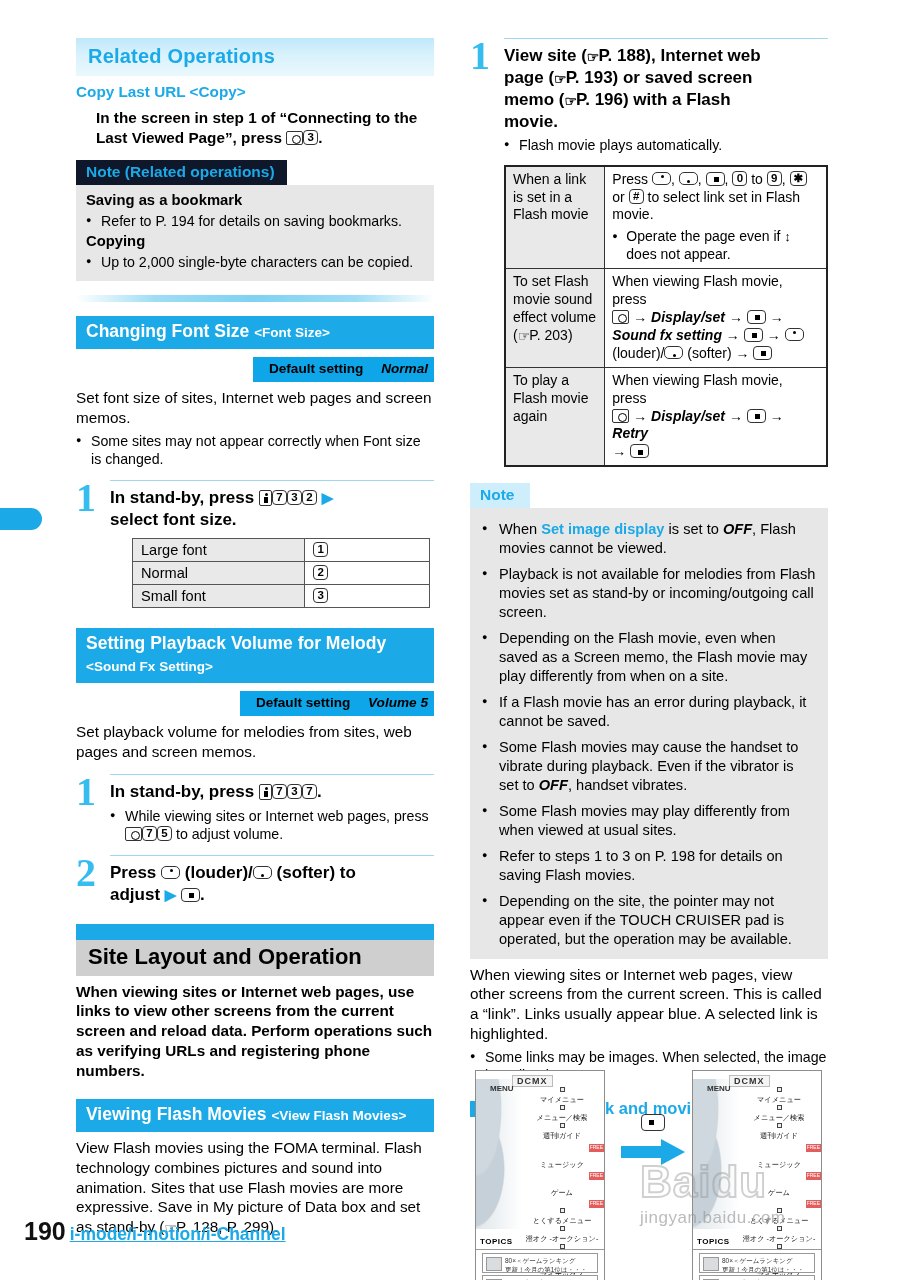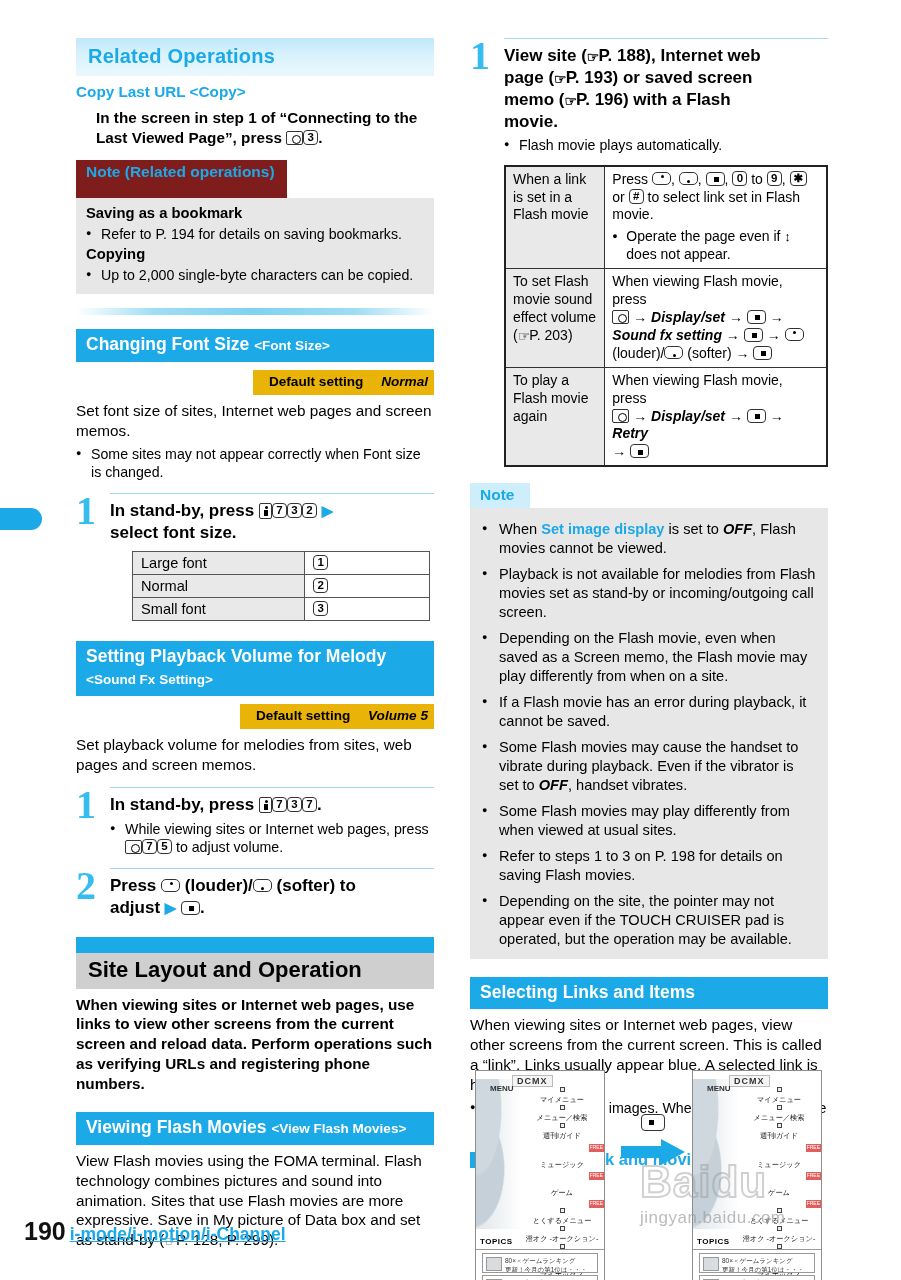--- a/index.html
+++ b/index.html
@@ -30,22 +30,22 @@
     color:#1ba9e8; font-weight:bold; font-size:20px;
     padding:7px 12px 8px 12px; letter-spacing:.2px;
   }
   .h-solid{
     background:#1ba9e8; color:#fff; font-weight:bold; font-size:17.5px;
     padding:5px 10px 6px 10px; line-height:1.25;
   }
   .h-solid .sub{ font-size:13.5px; font-weight:bold; }
   .h-note{
     display:inline-block;
-    background:#7f1d1d; color:#1ba9e8; font-weight:bold; font-size:15.5px;
-    padding:3px 12px 17px 10px;
+    background:#0f172a; color:#1ba9e8; font-weight:bold; font-size:15.5px;
+    padding:3px 12px 4px 10px;
   }
   .h-note-sm{
     display:inline-block;
     background:#cfeefb; color:#1ba9e8; font-weight:bold; font-size:15.5px;
     padding:3px 16px 4px 10px;
   }
   .h-chapter-wrap{ margin-top:18px; }
   .h-chapter-top{ background:#1ba9e8; height:16px; }
   .h-chapter{
     background:#cfcfcf; color:#000; font-weight:bold; font-size:22px;
@@ -71,21 +71,21 @@
     margin-top:4px;
   }
   .bullets li::before{
     content:"\25CF"; position:absolute; left:0; top:0px; font-size:9px; line-height:1.9;
   }
 
   .default-setting{
     text-align:right; margin-top:8px;
   }
   .default-setting span{
-    display:inline-block; background:#eab308; padding:2px 6px 3px 8px;
+    display:inline-block; background:#0ea5e9; padding:2px 6px 3px 8px;
     font-size:13.6px; font-weight:bold;
   }
   .default-setting em{ font-style:italic; font-weight:bold; margin-left:8px; }
 
   .divider-grad{
     height:7px; margin-top:14px;
     background:linear-gradient(to right,#ffffff 0%, #9fddf5 22%, #7fd2f2 50%, #9fddf5 78%, #ffffff 100%);
   }
 
   
@@ -448,21 +448,20 @@
         <li>If a Flash movie has an error during playback, it cannot be saved.</li>
         <li>
           <span>Some Flash movies may cause the handset to vibrate during playback. Even if the vibrator is set to </span><span class="bi">OFF</span><span>, handset vibrates.</span>
         </li>
         <li>Some Flash movies may play differently from when viewed at usual sites.</li>
         <li>Refer to steps 1 to 3 on P. 198 for details on saving Flash movies.</li>
         <li>Depending on the site, the pointer may not appear even if the TOUCH CRUISER pad is operated, but the operation may be available.</li>
       </ul>
     </div>
 
-    <div class="h-solid" style="margin-top:18px;">Selecting Links and Items</div>
     <div class="p">When viewing sites or Internet web pages, view other screens from the current screen. This is called a “link”. Links usually appear blue. A selected link is highlighted.</div>
     <ul class="bullets">
       <li>Some links may be images. When selected, the image is outlined.</li>
     </ul>
 
     <div class="h-square">
       <span class="sq"></span>
       <span>
         <span>Selecting a link and moving to a new</span><br>
         <span>screen</span>

